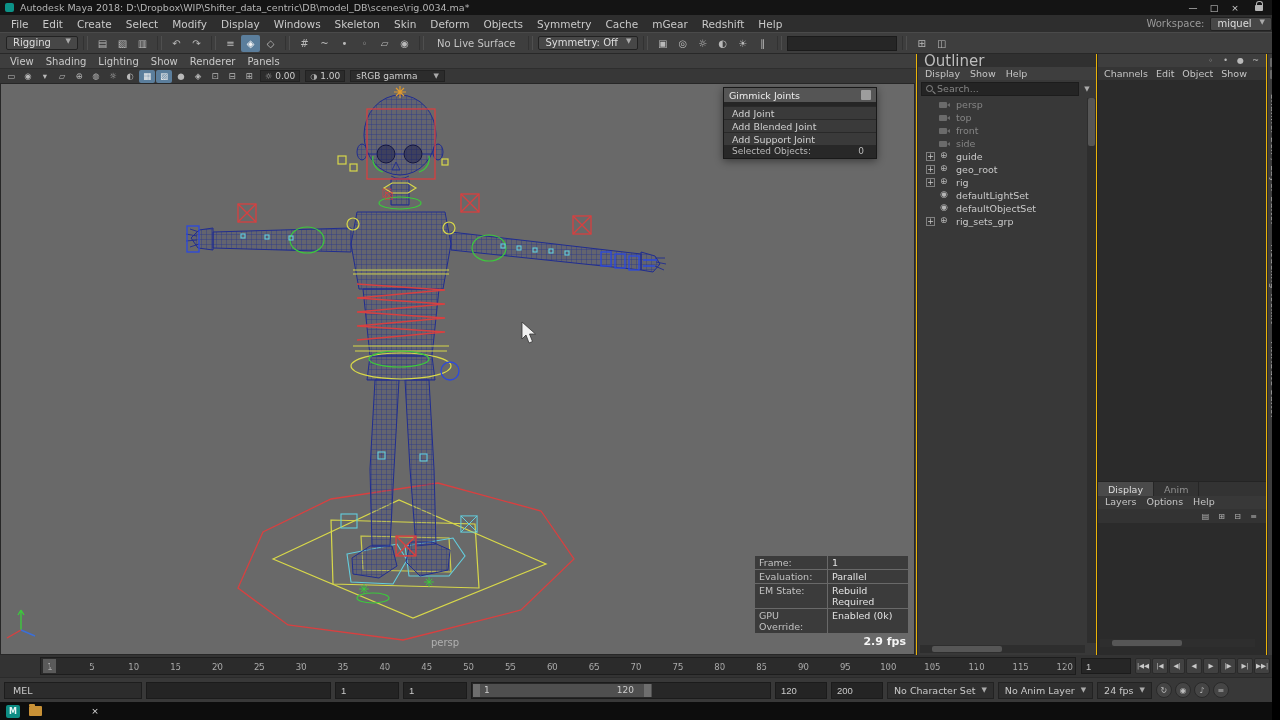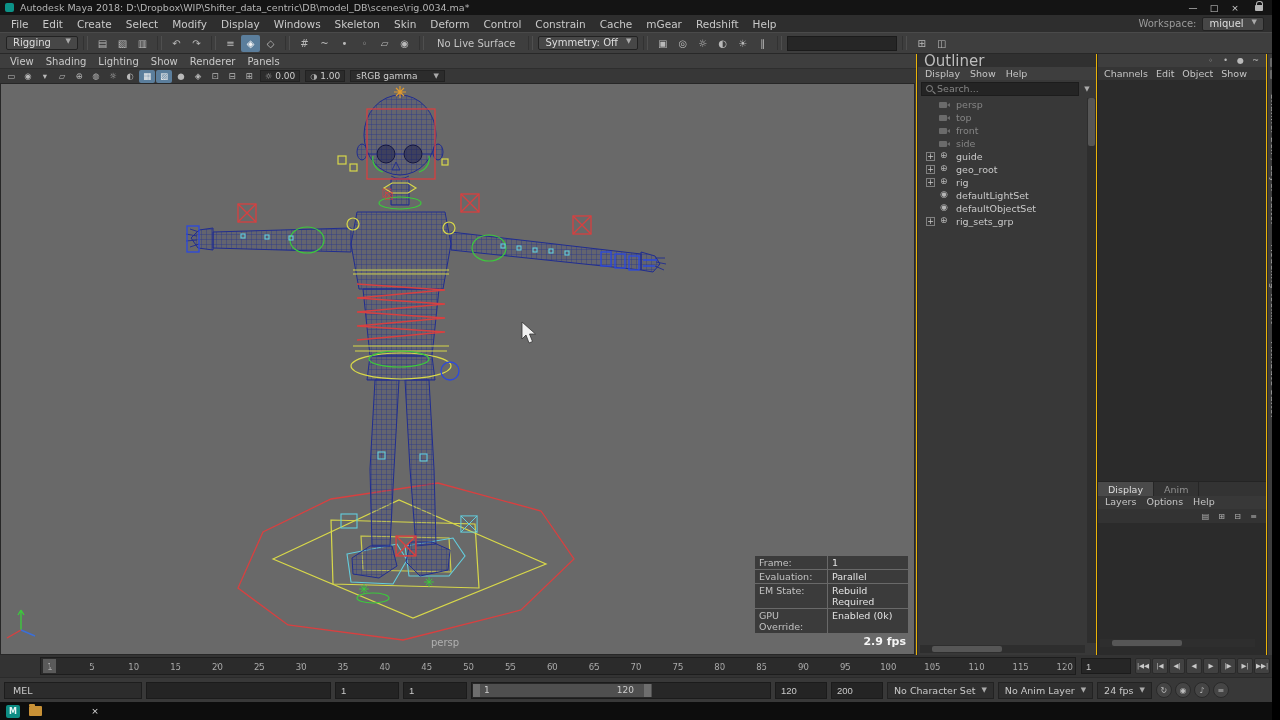--- a/index.html
+++ b/index.html
@@ -15,21 +15,21 @@
   .tb-btn { width:20px; text-align:center; font-size:9px; color:#cfcfcf; }
   .lock-icon { width:8px; height:6px; background:#b5b5b5; position:relative; margin:0 4px; border-radius:1px; }
   .lock-icon::before { content:""; position:absolute; left:1px; top:-4px; width:5px; height:4px;
                        border:1px solid #b5b5b5; border-bottom:none; border-radius:3px 3px 0 0; }
 
   
   .menubar { position:absolute; top:15px; left:0; width:100%; height:17px; background:#2e2e2e;
              display:flex; align-items:center; font-size:10.5px; color:#c9c9c9; padding-left:4px; }
   .menu-items { display:flex; align-items:center; }
   .mitem { padding:0 7px; white-space:nowrap; }
-  .mb-right { margin-left:auto; display:flex; align-items:center; gap:6px; padding-right:8px; }
+  .mb-right { margin-left:auto; display:flex; align-items:center; gap:6px; }
   .ws-label { color:#9a9a9a; font-size:10px; }
   .dropdown { background:#474747; border:1px solid #222; border-radius:2px; height:14px;
               display:flex; align-items:flex-start; gap:8px; padding:0 6px; font-size:10px; color:#ddd; }
   .dropdown .arr { font-size:7px; color:#aaa; }
 
   
   .statusline { position:absolute; top:32px; left:0; width:100%; height:22px; background:#3e3e3e;
                 border-top:1px solid #4a4a4a; border-bottom:1px solid #282828;
                 display:flex; align-items:center; gap:2px; padding-left:6px; }
   .sep { width:5px; align-self:stretch; margin:3px 3px; border-left:1px solid #323232; border-right:1px solid #4f4f4f; }
@@ -225,22 +225,22 @@
     <span class="mitem">File</span>
         <span class="mitem">Edit</span>
         <span class="mitem">Create</span>
         <span class="mitem">Select</span>
         <span class="mitem">Modify</span>
         <span class="mitem">Display</span>
         <span class="mitem">Windows</span>
         <span class="mitem">Skeleton</span>
         <span class="mitem">Skin</span>
         <span class="mitem">Deform</span>
-        <span class="mitem">Control</span>
-        <span class="mitem">Constrain</span>
+        <span class="mitem">Objects</span>
+        <span class="mitem">Symmetry</span>
         <span class="mitem">Cache</span>
         <span class="mitem">mGear</span>
         <span class="mitem">Redshift</span>
         <span class="mitem">Help</span>
       </span>
     <span class="mb-right">
       <span class="ws-label">Workspace:</span>
       <span class="dropdown">
         <span>miquel</span>
         <span class="arr">▼</span>
@@ -473,20 +473,36 @@
           <path d="M20 546 V526 M20 526 l-3 5 M20 526 l3 5" stroke="#3cc93c"></path>
           <path d="M20 546 L6 554" stroke="#d84040"></path>
           <path d="M20 546 L34 552" stroke="#3b6fd8"></path>
         </g>
 
         <text class="cam-label" x="430" y="562">persp</text>
 
         <path d="M521 238 v17 l4 -4 l3 8 l3.5 -1.5 l-3 -7.5 h6 Z" fill="#f2f2f2" stroke="#333" stroke-width="0.8"></path>
       </svg>
 
+      <div class="gimmick">
+        <div class="g-title">
+          <span>Gimmick Joints</span>
+          <span class="g-close"></span>
+        </div>
+        <div class="g-body">
+
+        <div class="g-btn">Add Joint</div>
+            <div class="g-btn">Add Blended Joint</div>
+            <div class="g-btn">Add Support Joint</div>
+          </div>
+        <div class="g-foot">
+          <span>Selected Objects:</span>
+          <span class="g-count">0</span>
+        </div>
+      </div>
 
       <div class="hud">
         <div>
 
         <div class="hud-row">
             <span class="hud-label">Frame:</span>
             <span class="hud-value">1</span>
           </div>
             <div class="hud-row">
             <span class="hud-label">Evaluation:</span>

